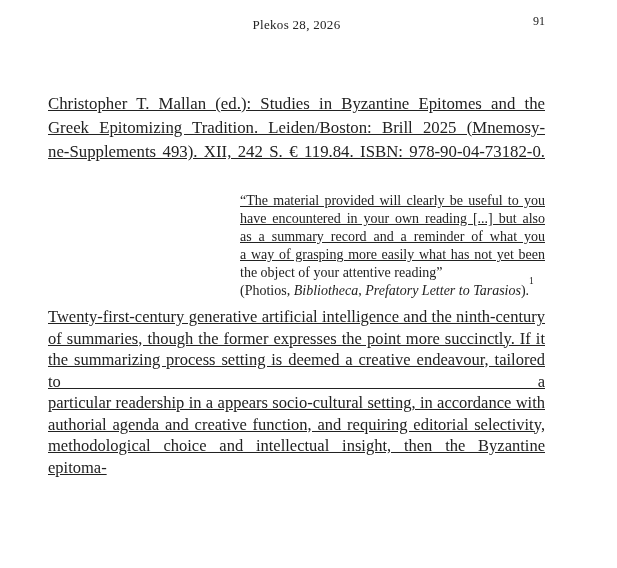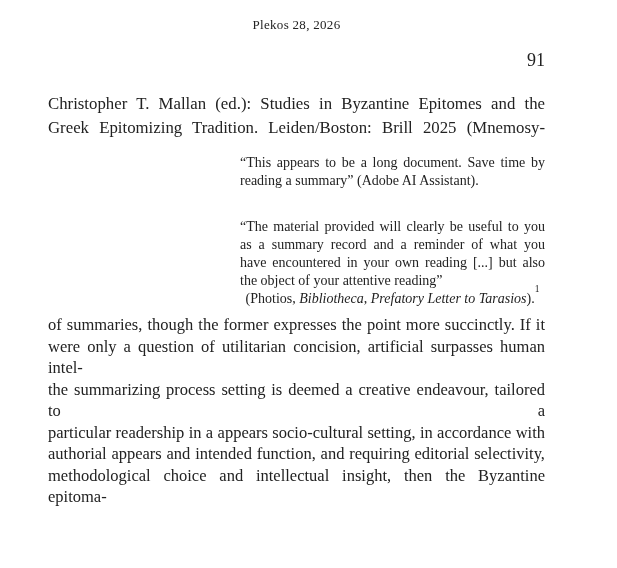--- a/index.html
+++ b/index.html
@@ -28,49 +28,49 @@
     position: absolute;
     left: 0;
     right: 0;
     text-align: center;
     letter-spacing: 0.3px;
   }
   .folio {
     position: absolute;
     right: 0;
     top: -3px;
-    font-size: 18px;
-    margin-top: 36px;
+    font-size: 12px;
   }
   .content {
     position: absolute;
     left: 48px;
     top: 92px;
     width: 497px;
   }
   .title-block {
     font-size: 16.8px;
     line-height: 24px;
   }
   .jl {
     text-align: justify;
     text-align-last: justify;
+    text-decoration: underline;
   }
   .quotes {
     margin-left: 192px;
     width: 305px;
     margin-top: 14px;
     font-size: 14px;
     line-height: 18px;
   }
   .quote2 {
     margin-top: 28px;
   }
   .attribution {
-    text-align: center;
+    text-align: left;
   }
   .attribution i {
     font-style: italic;
   }
   sup.fn {
     font-size: 9.5px;
     line-height: 0;
     position: relative;
     top: -5px;
   }
@@ -88,45 +88,43 @@
   <div class="running-head">
     <span class="journal-title">Plekos 28, 2026</span>
     <span class="folio">91</span>
   </div>
 
   <div class="content">
 
     <div class="title-block">
       <div class="jl">Christopher T. Mallan (ed.): Studies in Byzantine Epitomes and the</div>
       <div class="jl">Greek Epitomizing Tradition. Leiden/Boston: Brill 2025 (Mnemosy-</div>
+      <div class="jl">ne-Supplements 493). XII, 242 S. € 119.84. ISBN: 978-90-04-73182-0.</div>
     </div>
 
     <div class="quotes">
 
-      <div class="quote1">
-        <div class="jl">“This appears to be a long document. Save time by</div>
-        <div>reading a summary” (Adobe AI Assistant).</div>
-      </div>
 
       <div class="quote2">
         <div class="jl">“The material provided will clearly be useful to you</div>
+        <div class="jl">have encountered in your own reading [...] but also</div>
         <div class="jl">as a summary record and a reminder of what you</div>
-        <div class="jl">have encountered in your own reading [...] but also</div>
+        <div class="jl">a way of grasping more easily what has not yet been</div>
         <div>the object of your attentive reading”</div>
         <div class="attribution">
           <span>(Photios, </span><i>Bibliotheca</i><span>, </span><i>Prefatory Letter to Tarasios</i><span>).</span><sup class="fn">1</sup>
         </div>
       </div>
 
     </div>
 
     <div class="body-par">
+      <div class="jl">Twenty-first-century generative artificial intelligence and the ninth-century</div>
       <div class="jl">of summaries, though the former expresses the point more succinctly. If it</div>
-      <div class="jl">were only a question of utilitarian concision, artificial surpasses human intel-</div>
       <div class="jl">the summarizing process setting is deemed a creative endeavour, tailored to a</div>
       <div class="jl">particular readership in a appears socio-cultural setting, in accordance with</div>
-      <div class="jl">authorial appears and intended function, and requiring editorial selectivity,</div>
+      <div class="jl">authorial agenda and creative function, and requiring editorial selectivity,</div>
       <div class="jl">methodological choice and intellectual insight, then the Byzantine epitoma-</div>
 
     </div>
 
   </div>
 </div>
 
 </body></html>

